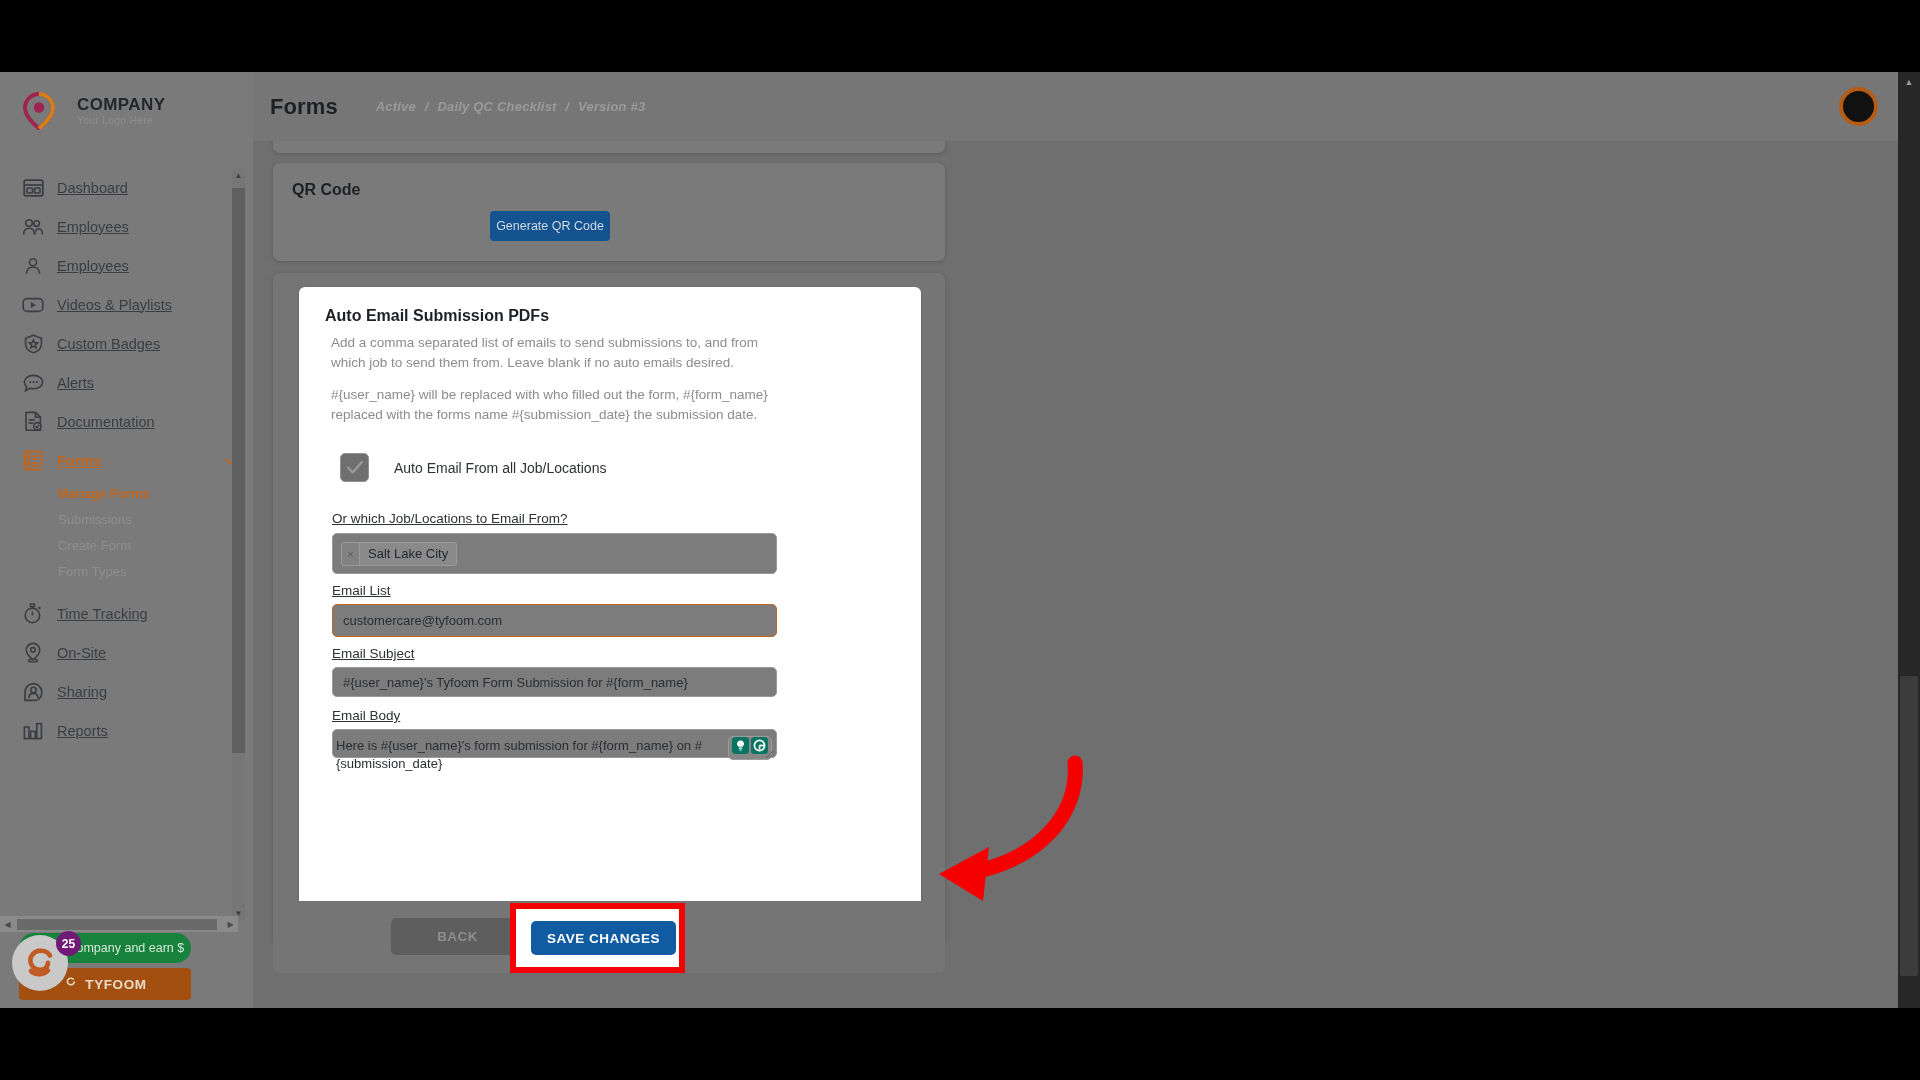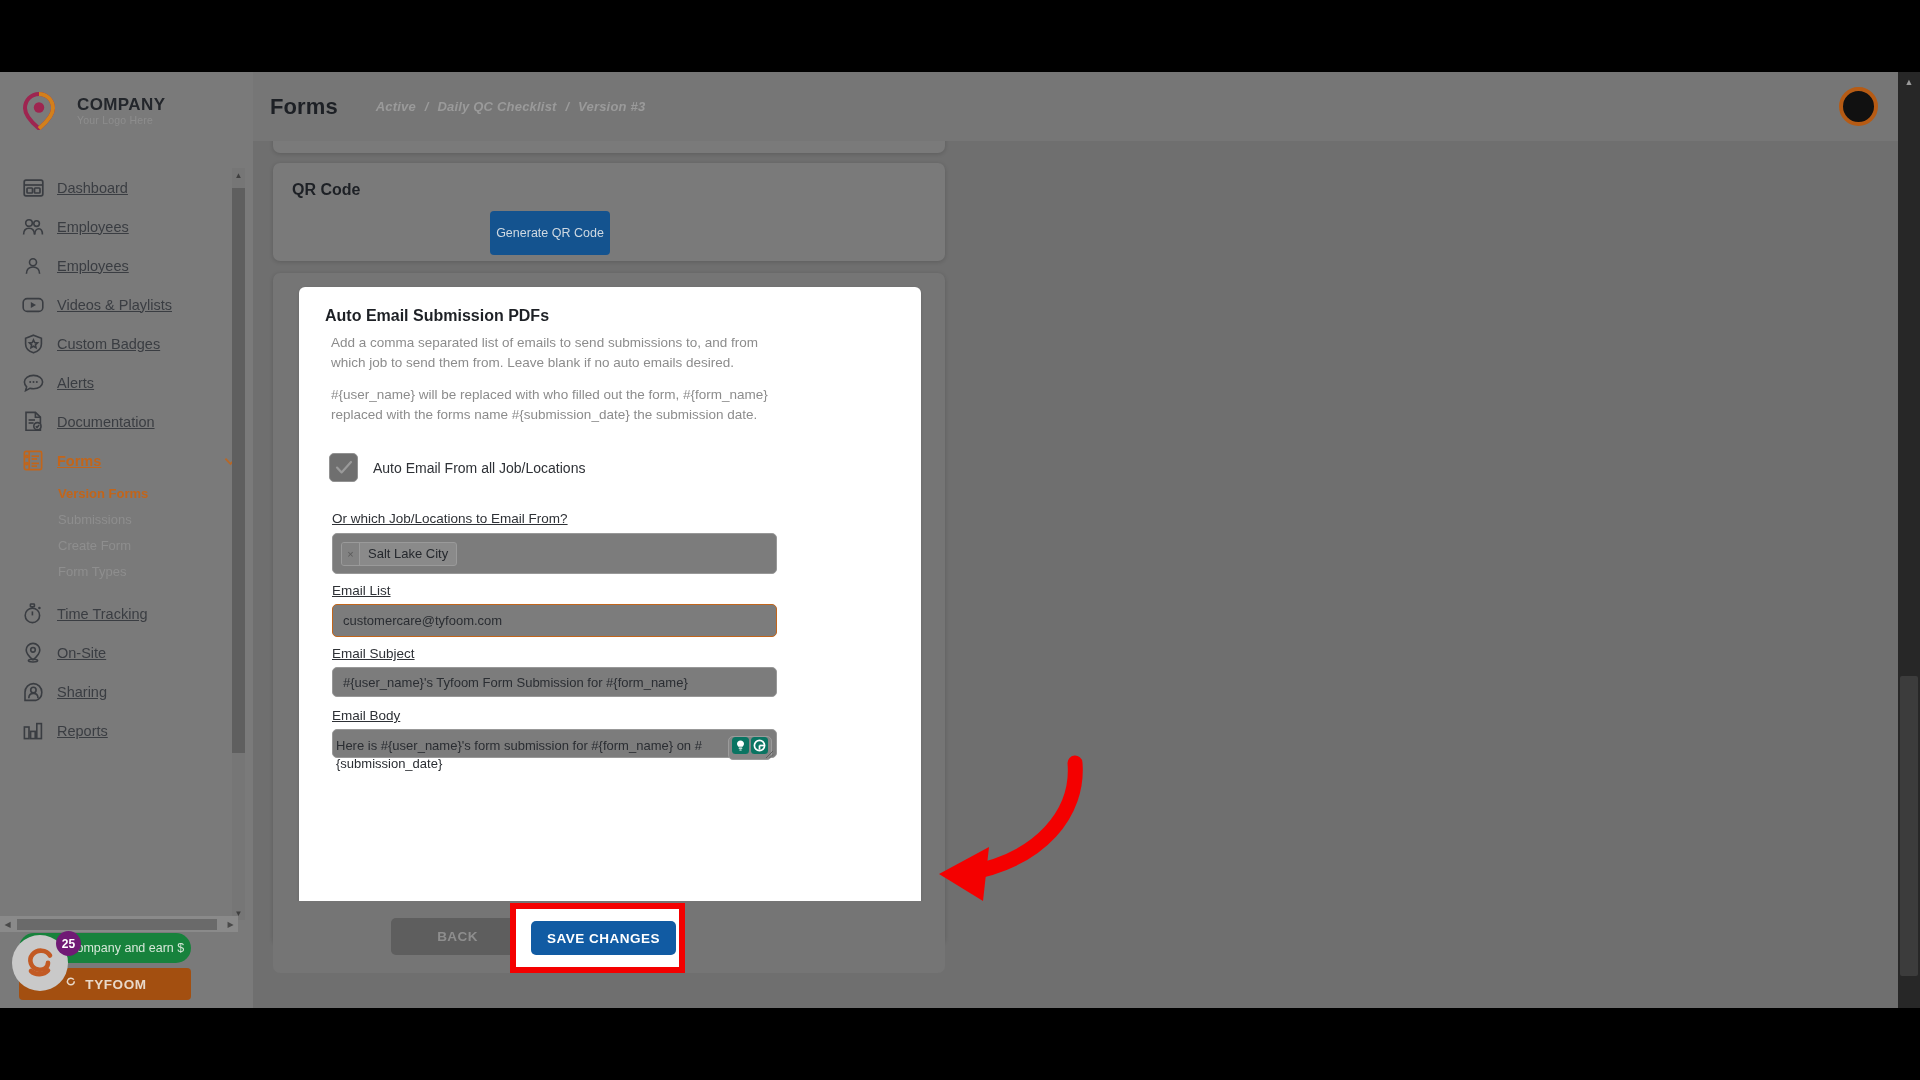--- a/index.html
+++ b/index.html
@@ -189,21 +189,21 @@
   }
   #card-qr {
     left: 20px; top: 22px; width: 672px; height: 98px;
   }
   #qr-heading {
     position: absolute; left: 19px; top: 18px;
     font-size: 16px; font-weight: bold; color: #1d2025;
   }
   #btn-generate-qr {
     position: absolute; left: 217px; top: 48px;
-    width: 120px; height: 44px;
+    width: 120px; height: 30px;
     background: #14538f; color: #cfd9e2;
     border: none; border-radius: 4px;
     font-size: 12.5px; font-family: "Liberation Sans", sans-serif;
     cursor: pointer;
   }
 
   #card-autoemail {
     left: 20px; top: 132px; width: 672px; height: 671px;
     background: #757575;
   }
@@ -219,22 +219,22 @@
     font-size: 16px; font-weight: bold; color: #1d2025;
   }
   .ae-desc {
     position: absolute; left: 32px; width: 452px;
     font-size: 13.5px; color: #8c8c8c; line-height: 1.5;
   }
   #ae-desc1 { top: 46px; }
   #ae-desc2 { top: 98px; }
 
   #chk-row {
-    position: absolute; left: 30px; top: 166px;
-    display: flex; align-items: center; gap: 15px;
+    position: absolute; left: 41px; top: 166px;
+    display: flex; align-items: center; gap: 25px;
   }
   #chk-box {
     width: 29px; height: 29px; border-radius: 5px;
     border: 1.5px solid #929292; background: #6f6f6f;
     display: flex; align-items: center; justify-content: center;
     cursor: pointer;
   }
   #chk-label { font-size: 14px; color: #2e3136; }
 
   .fld-label {
@@ -468,21 +468,21 @@
         </span>
         <span class="lbl">Forms</span>
         <span class="chev">
           <svg width="13" height="9" viewBox="0 0 13 9" fill="none" stroke="#c2651a" stroke-width="1.9">
             <path d="M1.4 1.6 L6.5 6.8 L11.6 1.6"></path>
           </svg>
         </span>
       </div>
 
       <div class="subnav-item active">
-        <span>Version Forms</span>
+        <span>Manage Forms</span>
       </div>
       <div class="subnav-item">
         <span>Submissions</span>
       </div>
       <div class="subnav-item">
         <span>Create Form</span>
       </div>
       <div class="subnav-item">
         <span>Form Types</span>
       </div>

